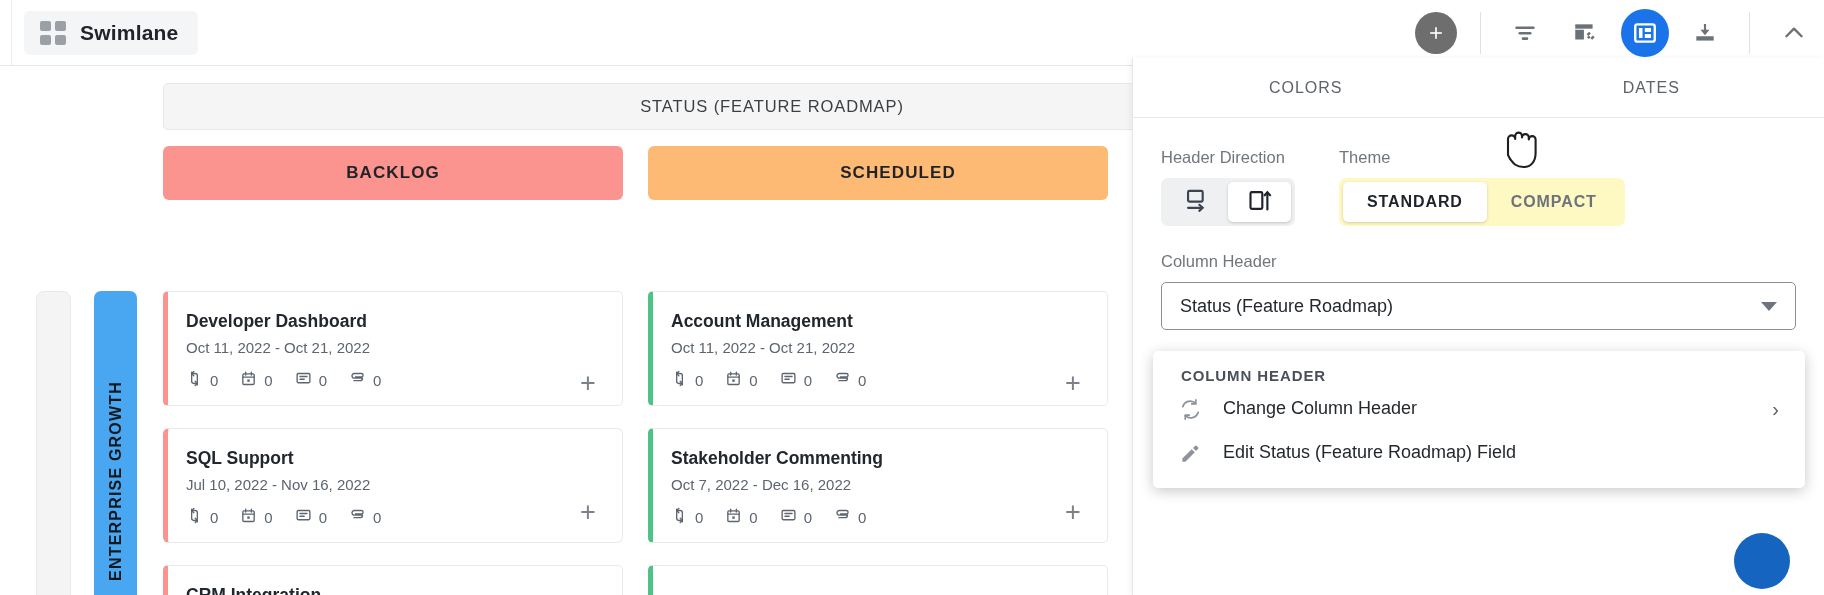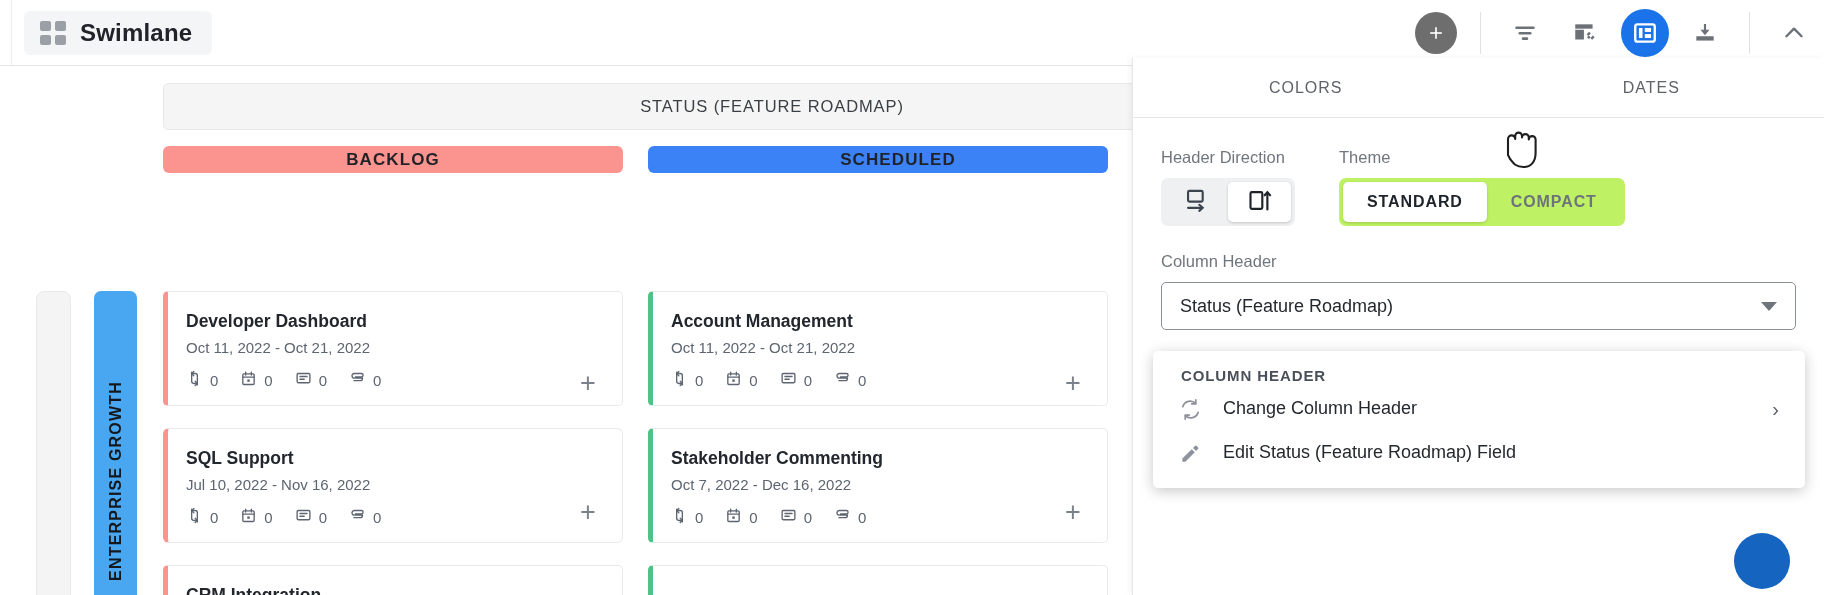--- a/index.html
+++ b/index.html
@@ -20,21 +20,21 @@
   }
   .left-rail { width: 12px; height: 66px; border-right: 1px solid #ececec; }
   .swimlane-chip {
     margin-left: 12px;
     display: flex; align-items: center; gap: 14px;
     background: #f4f5f6; border-radius: 6px;
     height: 44px; padding: 0 20px 0 16px;
   }
   .grid-icon { display: grid; grid-template-columns: 11px 11px; grid-template-rows: 10px 10px; gap: 4px; }
   .grid-icon i { background: #9aa0a6; border-radius: 2px; display: block; }
-  .swimlane-chip .label { font-size: 24px; font-weight: bold; color: #20232a; letter-spacing: .2px; }
+  .swimlane-chip .label { font-size: 21px; font-weight: bold; color: #20232a; letter-spacing: .2px; }
 
   .topbar-spacer { flex: 1; }
   .tb-actions { display: flex; align-items: center; height: 66px; }
   .tb-btn {
     width: 60px; height: 66px;
     display: flex; align-items: center; justify-content: center;
   }
   .vsep { width: 1px; height: 42px; background: #dfe1e3; margin: 0 14px; }
   .fab-add {
     width: 42px; height: 42px; border-radius: 50%;
@@ -62,21 +62,21 @@
     background: #f5f5f5; border: 1px solid #e8e8e8; border-radius: 5px;
     display: flex; align-items: center; justify-content: center;
   }
   .status-header span {
     font-size: 16.5px; color: #3a3f45; letter-spacing: .9px;
   }
 
   .columns { position: absolute; left: 163px; top: 80px; display: flex; gap: 25px; }
   .col { width: 460px; }
   .col-head {
-    height: 27px; border-radius: 6px;
+    height: 54px; border-radius: 6px;
     display: flex; align-items: center; justify-content: center;
     font-size: 17px; font-weight: bold; color: #1f2328; letter-spacing: 1.1px;
   }
 
   
   .lane-handle {
     position: absolute; left: 36px; top: 225px;
     width: 35px; height: 380px;
     background: #f4f4f4; border: 1px solid #e9e9e9; border-radius: 8px;
   }
@@ -148,21 +148,21 @@
   .toggle-group {
     display: inline-flex; background: #eef0f1; border-radius: 7px; padding: 4px;
   }
   .toggle-btn {
     width: 63px; height: 40px; border-radius: 5px;
     display: flex; align-items: center; justify-content: center;
   }
   .toggle-btn.sel { background: #ffffff; box-shadow: 0 1px 3px rgba(0,0,0,.18); }
 
   .theme-group {
-    display: inline-flex; background: #bef264; border-radius: 7px; padding: 4px;
+    display: inline-flex; background: #fef9c3; border-radius: 7px; padding: 4px;
   }
   .theme-btn {
     height: 40px; padding: 0 24px; border-radius: 5px;
     display: flex; align-items: center; justify-content: center;
     font-size: 16px; font-weight: bold; letter-spacing: .9px; color: #6d737a;
   }
   .theme-btn.sel { background: #ffffff; color: #1d2329; box-shadow: 0 1px 3px rgba(0,0,0,.18); }
 
   .col-header-field { margin-top: 26px; }
   .select-box {
@@ -290,21 +290,21 @@
 
       <div class="status-header">
         <span>STATUS (FEATURE ROADMAP)</span>
       </div>
 
       <div class="columns" id="column-heads">
           <div class="col">
             <div class="col-head" style="background: rgb(251, 147, 143);">BACKLOG</div>
           </div>
           <div class="col">
-            <div class="col-head" style="background: #3b82f6; padding-left: 40px;">SCHEDULED</div>
+            <div class="col-head" style="background: #fdba74; padding-left: 40px;">SCHEDULED</div>
           </div>
           <div class="col">
             <div class="col-head" style="background: rgb(251, 102, 80);">C</div>
           </div>
         </div>
 
       <div class="lane-handle"></div>
       <div class="lane-color">
         <span>ENTERPRISE GROWTH</span>
       </div>

